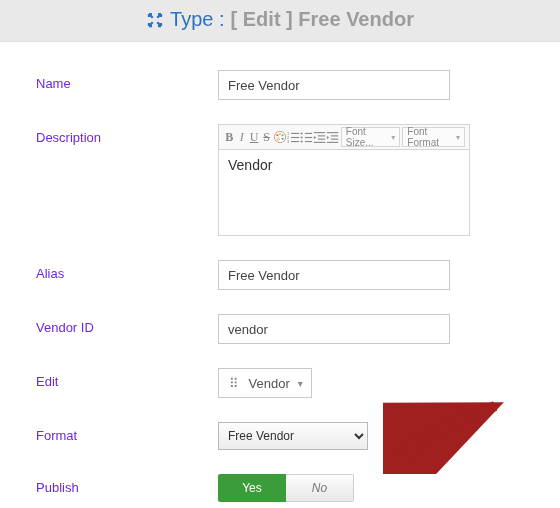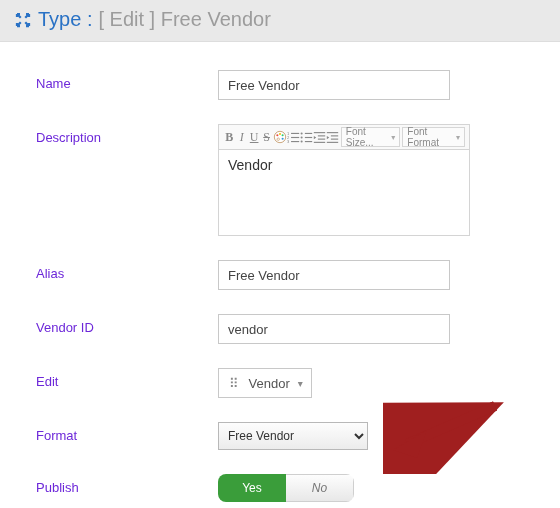--- a/index.html
+++ b/index.html
@@ -14,32 +14,33 @@
     }
     .header {
       background: #e9e9e9;
       padding: 8px 14px 10px;
       border-bottom: 1px solid #ddd;
       font-size: 20px;
       color: #808080;
       display: flex;
       align-items: center;
       gap: 6px;
+      justify-content: center;
     }
     .header .icon-wrap {
       color: #2a72c5;
       display: inline-flex;
     }
     .header .type-label {
       color: #2a72c5;
       font-weight: 500;
     }
     .header .title-text {
       color: #9c9c9c;
-      font-weight: 400;
+      font-weight: 700;
     }
     .form-area {
       padding: 28px 20px 0 36px;
     }
     .row {
       display: flex;
       align-items: flex-start;
       margin-bottom: 24px;
     }
     .label {
@@ -148,21 +149,21 @@
       height: 28px;
       border: 1px solid #b8b8b8;
       background: linear-gradient(#fdfdfd, #ececec);
       font-size: 12px;
       color: #333;
       padding: 0 5px;
       outline: none;
     }
     .toggle {
       display: inline-flex;
-      border-radius: 8px;
+      border-radius: 2px;
       overflow: hidden;
       height: 28px;
       font-size: 12px;
     }
     .toggle .opt {
       display: inline-flex;
       align-items: center;
       justify-content: center;
       width: 68px;
       cursor: pointer;

